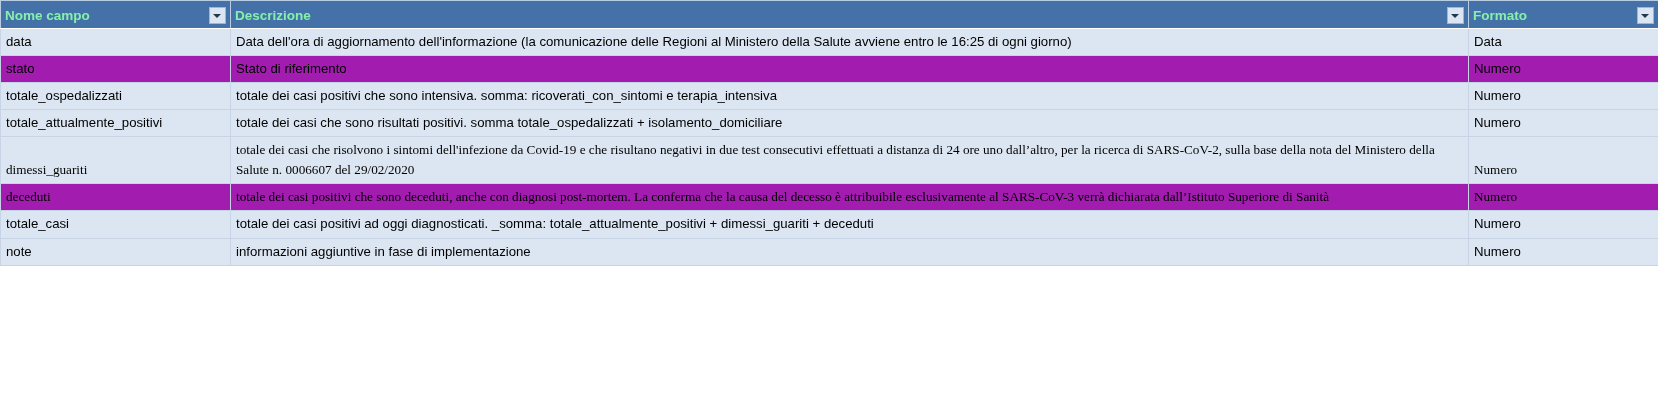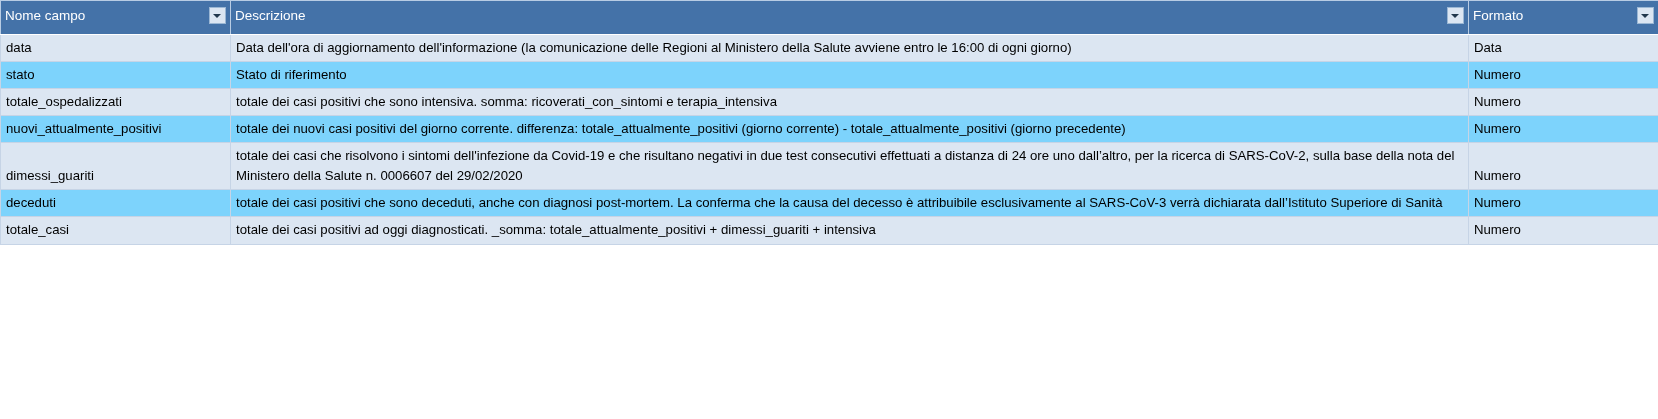--- a/index.html
+++ b/index.html
@@ -24,25 +24,25 @@
     border-collapse: collapse;
     table-layout: fixed;
     width: 1658px;
   }
   table.grid col.c-field { width: 230px; }
   table.grid col.c-desc  { width: 1238px; }
   table.grid col.c-fmt   { width: 190px; }
 
   thead th {
     background: #4472a8;
-    color: #ffffff;
-    font-weight: normal;
+    color: #86efac;
+    font-weight: bold;
     font-size: 13.5px;
     text-align: left;
-    padding: 3px 4px 8px 4px;
+    padding: 3px 4px 2px 4px;
     border: 1px solid #b8cce4;
     border-bottom: 1px solid #ffffff;
     height: 22px;
     vertical-align: middle;
     position: relative;
     white-space: nowrap;
     overflow: hidden;
   }
   thead th .hdr-wrap {
     display: flex;
@@ -72,25 +72,25 @@
   }
   tbody td {
     border: 1px solid #c6d4e6;
     padding: 3px 4px 3px 5px;
     vertical-align: bottom;
     font-size: 13.2px;
     line-height: 1.52;
     overflow: hidden;
   }
   tbody tr.odd td { background: #dce6f2; }
-  tbody tr.even td { background: #7dd3fc; }
+  tbody tr.even td { background: #a21caf; }
   td.field { white-space: nowrap; }
   td.fmt   { white-space: nowrap; }
   td.desc  { }
-  td.tall  { vertical-align: bottom; }
+  td.tall  { vertical-align: bottom; font-family: Liberation Serif, serif; }
 </style>
 </head>
 <body>
 
 <div class="sheet">
   <table class="grid">
     <colgroup>
       <col class="c-field">
       <col class="c-desc">
       <col class="c-fmt">
@@ -113,48 +113,53 @@
           <div class="hdr-wrap">
             <span>Formato</span>
             <span class="filter-btn"></span>
           </div>
         </th>
       </tr>
     </thead>
     <tbody>
       <tr class="odd">
         <td class="field">data</td>
-        <td class="desc">Data dell'ora di aggiornamento dell'informazione (la comunicazione delle Regioni al Ministero della Salute avviene entro le 16:00 di ogni giorno)</td>
+        <td class="desc">Data dell'ora di aggiornamento dell'informazione (la comunicazione delle Regioni al Ministero della Salute avviene entro le 16:25 di ogni giorno)</td>
         <td class="fmt">Data</td>
       </tr>
       <tr class="even">
         <td class="field">stato</td>
         <td class="desc">Stato di riferimento</td>
         <td class="fmt">Numero</td>
       </tr>
       <tr class="odd">
         <td class="field">totale_ospedalizzati</td>
         <td class="desc">totale dei casi positivi che sono intensiva. somma: ricoverati_con_sintomi e terapia_intensiva</td>
         <td class="fmt">Numero</td>
       </tr>
-      <tr class="even">
-        <td class="field">nuovi_attualmente_positivi</td>
-        <td class="desc">totale dei nuovi casi positivi del giorno corrente. differenza: totale_attualmente_positivi (giorno corrente) - totale_attualmente_positivi (giorno precedente)</td>
+      <tr class="odd">
+        <td class="field">totale_attualmente_positivi</td>
+        <td class="desc">totale dei casi che sono risultati positivi. somma totale_ospedalizzati + isolamento_domiciliare</td>
         <td class="fmt">Numero</td>
       </tr>
       <tr class="odd">
         <td class="field tall">dimessi_guariti</td>
         <td class="desc tall">totale dei casi che risolvono i sintomi dell'infezione da Covid-19 e che risultano negativi in due test consecutivi effettuati a distanza di 24 ore uno dall’altro, per la ricerca di SARS-CoV-2, sulla base della nota del Ministero della Salute n. 0006607 del 29/02/2020</td>
         <td class="fmt tall">Numero</td>
       </tr>
       <tr class="even">
         <td class="field tall">deceduti</td>
         <td class="desc tall">totale dei casi positivi che sono deceduti, anche con diagnosi post-mortem. La conferma che la causa del decesso è attribuibile esclusivamente al SARS-CoV-3 verrà dichiarata dall’Istituto Superiore di Sanità</td>
         <td class="fmt tall">Numero</td>
       </tr>
       <tr class="odd">
         <td class="field">totale_casi</td>
-        <td class="desc">totale dei casi positivi ad oggi diagnosticati.  _somma: totale_attualmente_positivi + dimessi_guariti + intensiva</td>
+        <td class="desc">totale dei casi positivi ad oggi diagnosticati.  _somma: totale_attualmente_positivi + dimessi_guariti + deceduti</td>
+        <td class="fmt">Numero</td>
+      </tr>
+      <tr class="odd">
+        <td class="field">note</td>
+        <td class="desc">informazioni aggiuntive in fase di implementazione</td>
         <td class="fmt">Numero</td>
       </tr>
     </tbody>
   </table>
 </div>
 
 </body></html>

